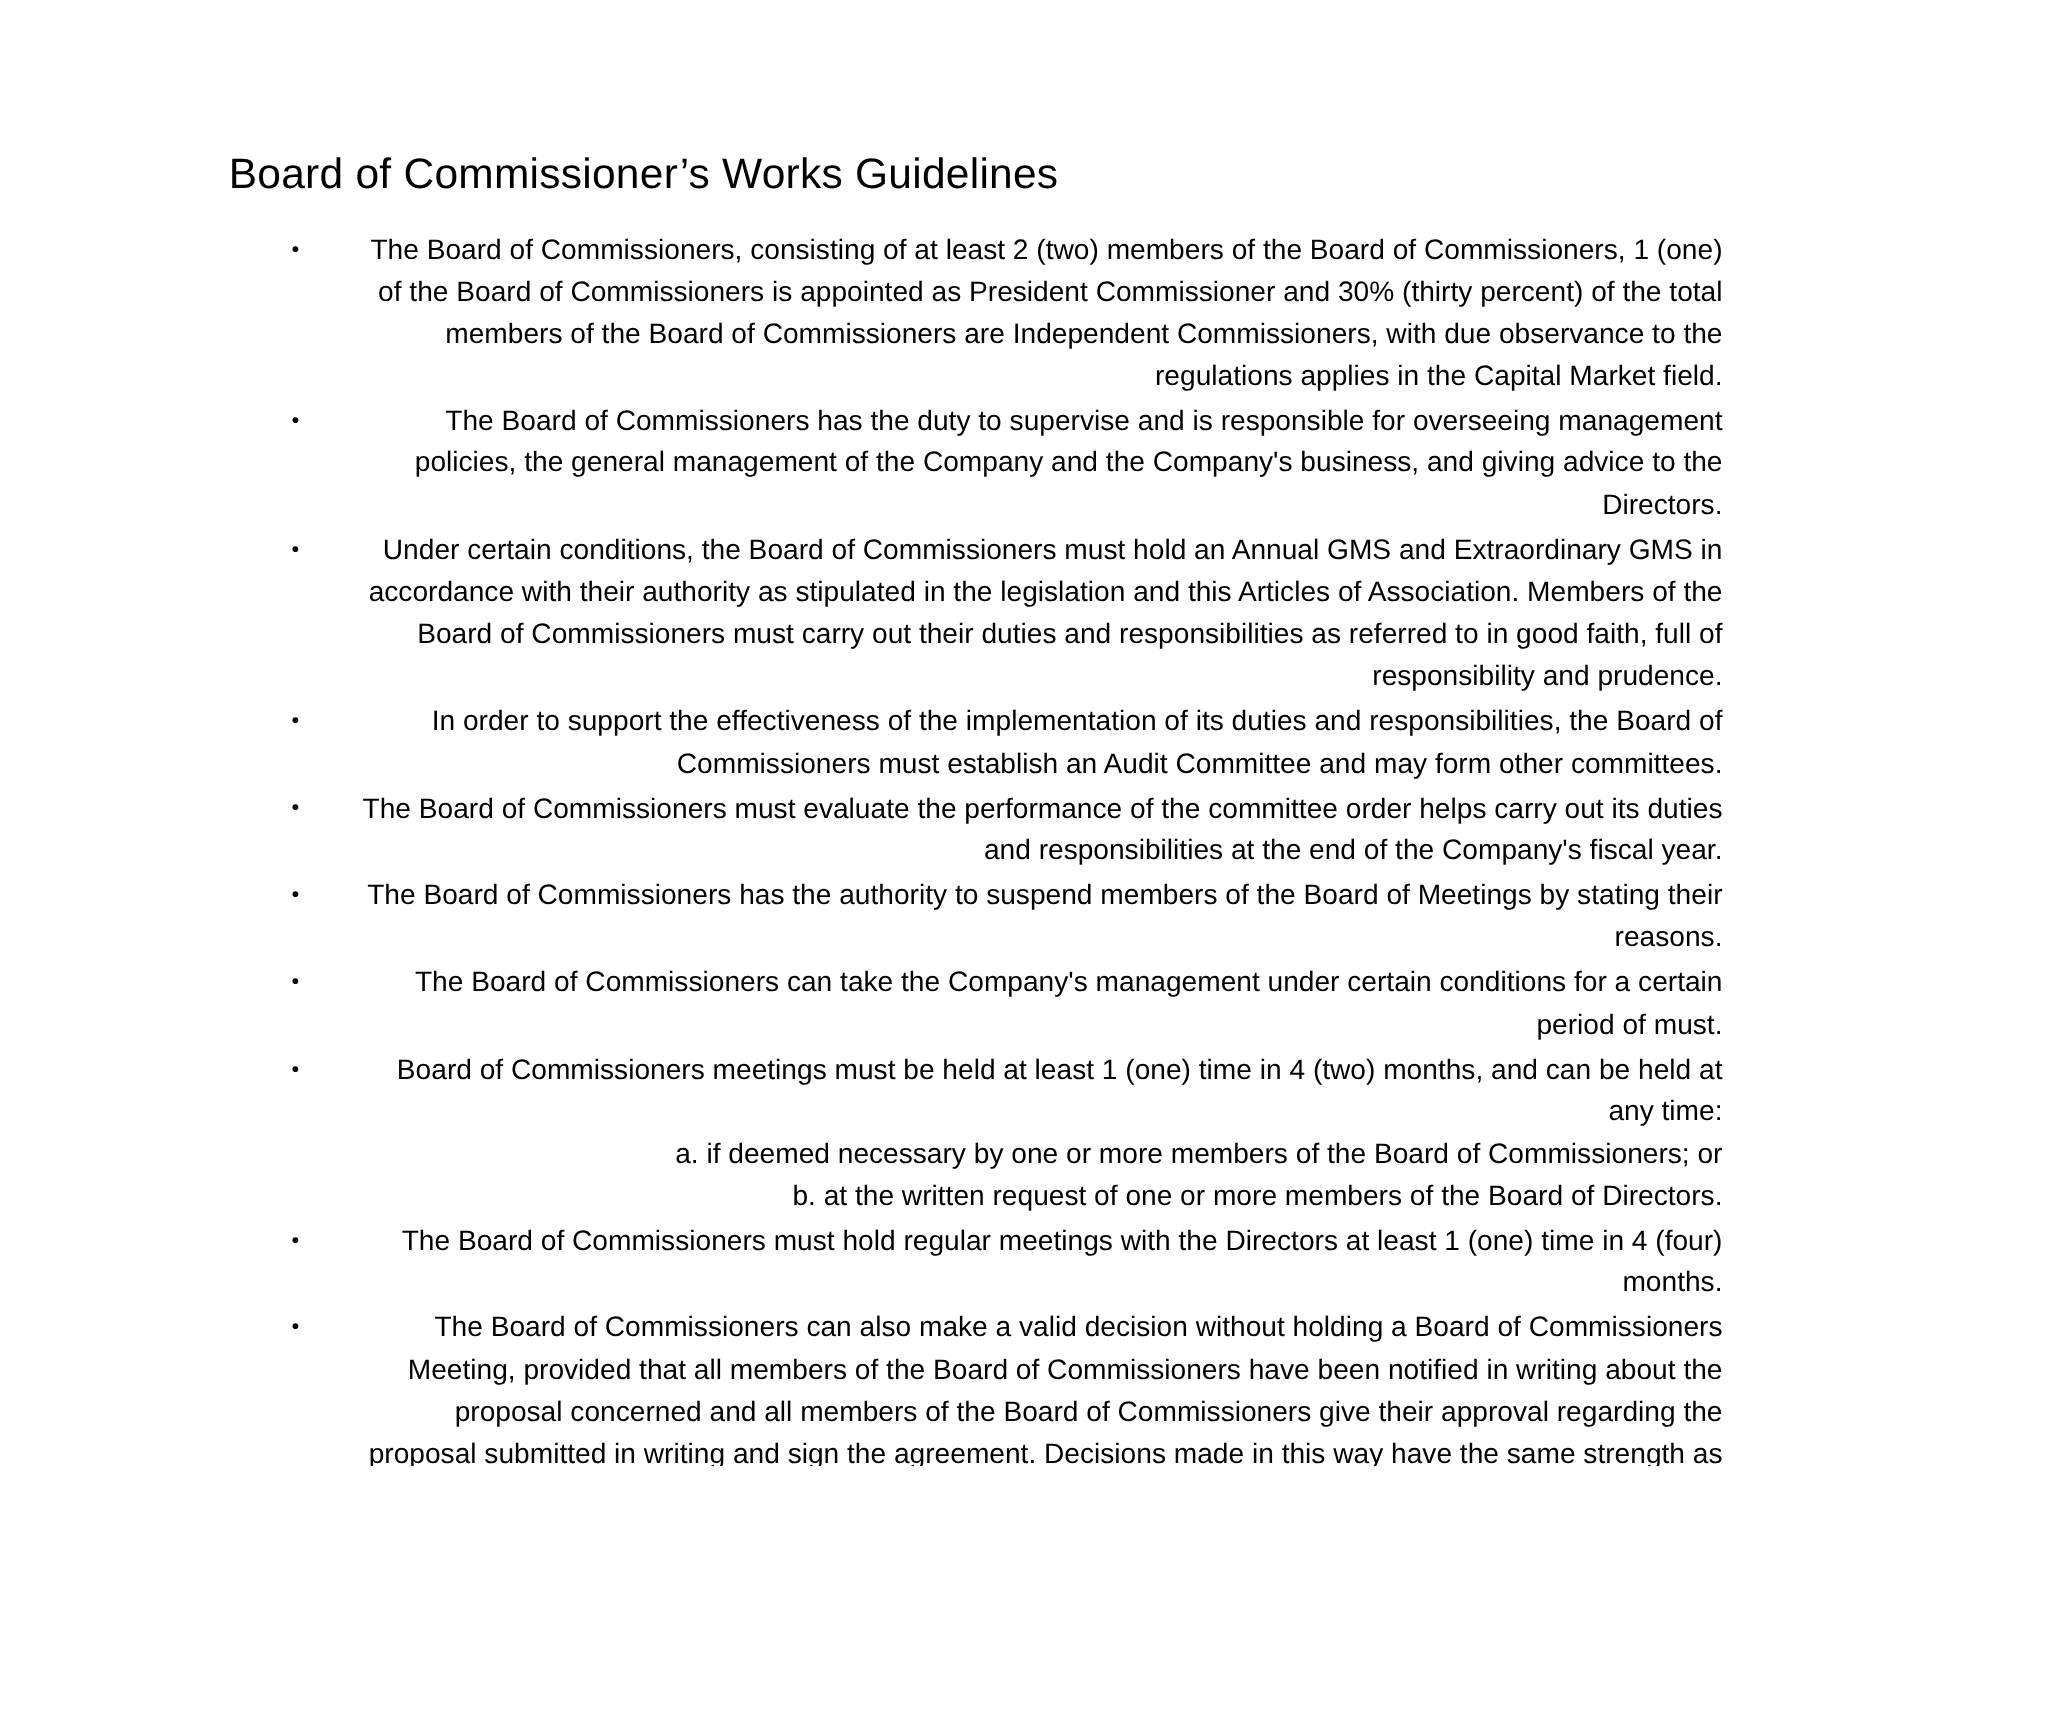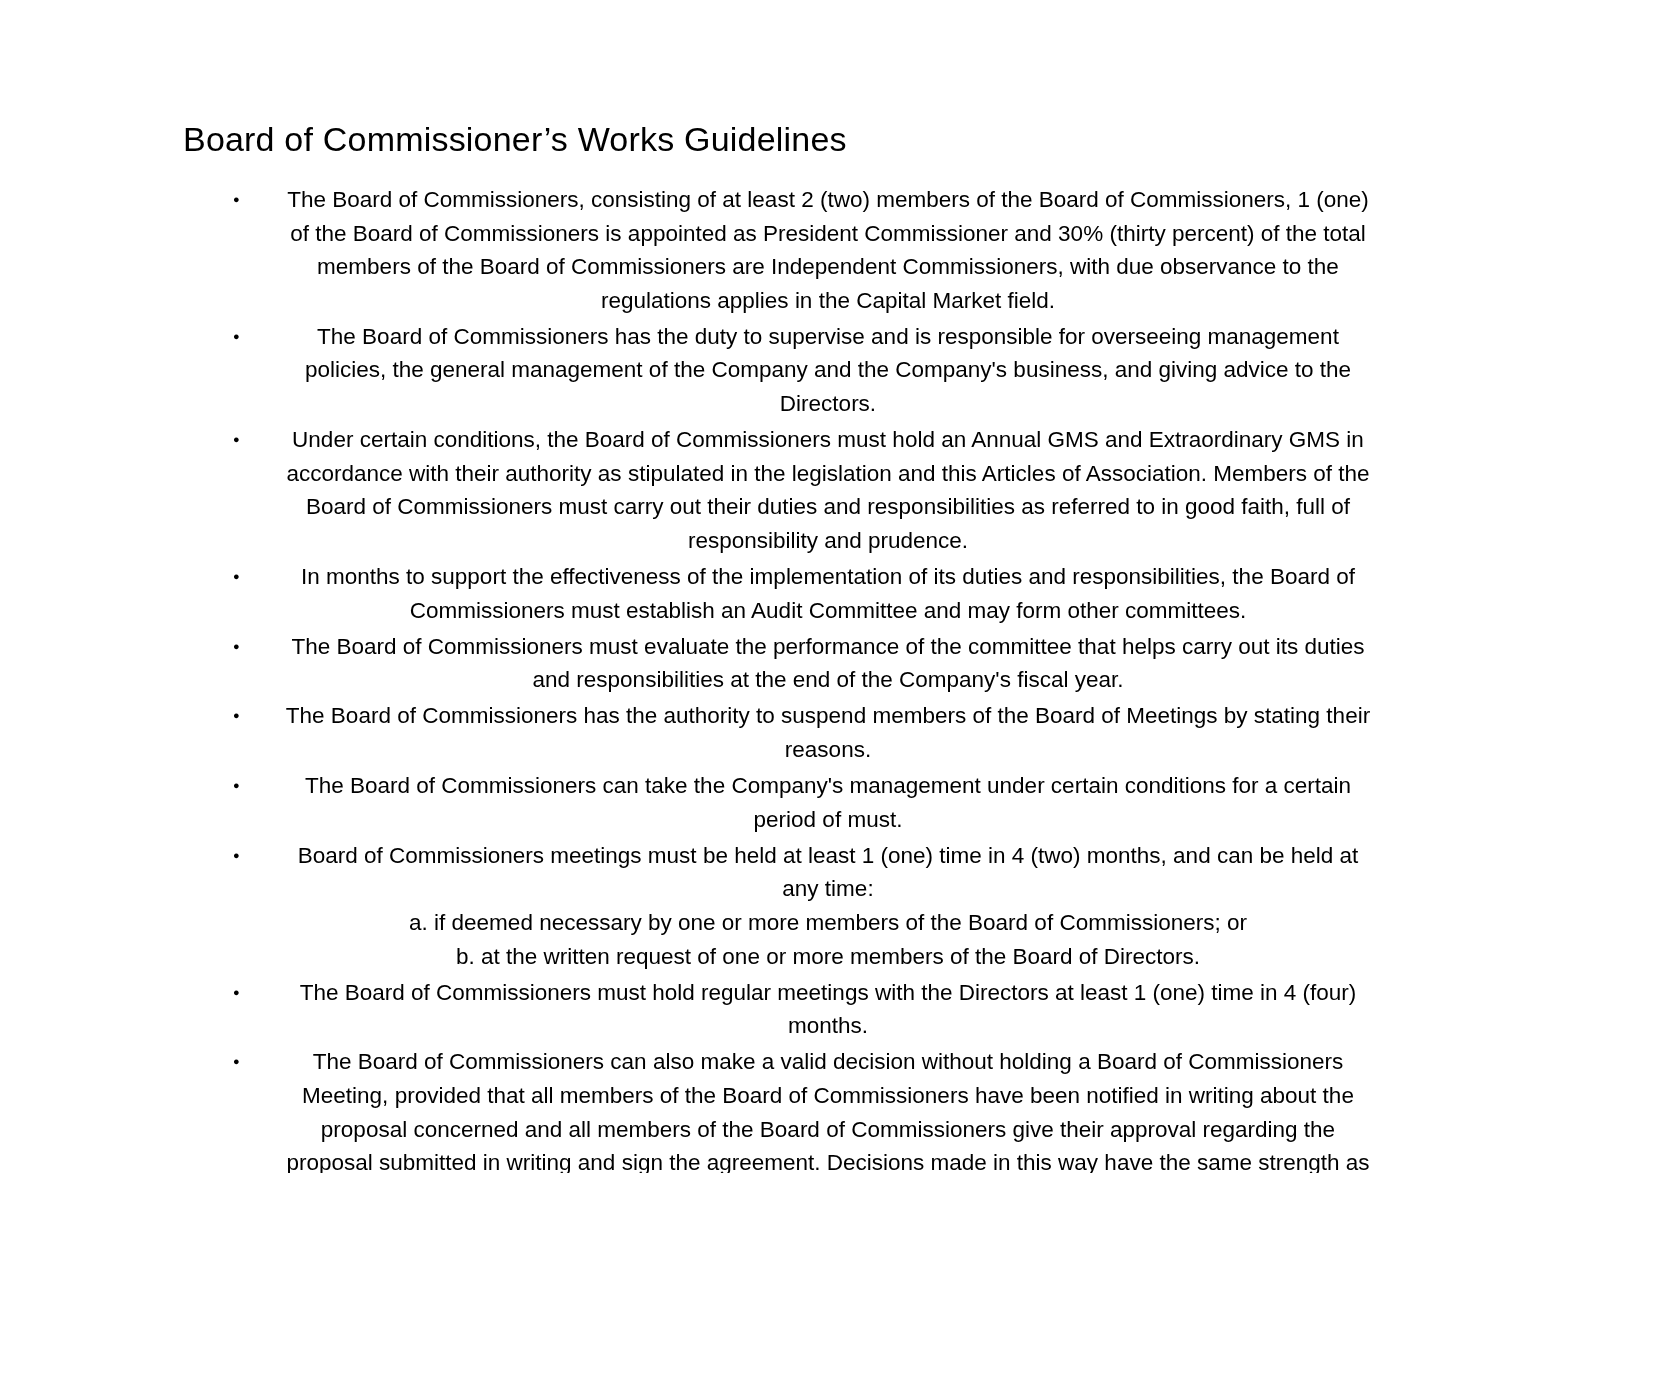--- a/index.html
+++ b/index.html
@@ -47,21 +47,21 @@
     line-height: 33.6px;
     color: #000000;
     user-select: none;
   }
   .bullet-text {
     flex: 1 1 auto;
     font-size: 22.5px;
     line-height: 33.6px;
     color: #000000;
     white-space: pre-line;
-    text-align: center;
+    text-align: right;
   }
 </style>
 </head>
 <body>
 
 <div class="page">
 
   <h1 class="doc-title">Board of Commissioner’s Works Guidelines</h1>
 
   <ul class="guidelines-list">
@@ -72,25 +72,25 @@
     <li>
       <span class="bullet-marker">●</span>
       <span class="bullet-text">The Board of Commissioners has the duty to supervise and is responsible for overseeing management policies, the general management of the Company and the Company's business, and giving advice to the Directors.</span>
     </li>
     <li>
       <span class="bullet-marker">●</span>
       <span class="bullet-text">Under certain conditions, the Board of Commissioners must hold an Annual GMS and Extraordinary GMS in accordance with their authority as stipulated in the legislation and this Articles of Association. Members of the Board of Commissioners must carry out their duties and responsibilities as referred to in good faith, full of responsibility and prudence.</span>
     </li>
     <li>
       <span class="bullet-marker">●</span>
-      <span class="bullet-text">In months to support the effectiveness of the implementation of its duties and responsibilities, the Board of Commissioners must establish an Audit Committee and may form other committees.</span>
+      <span class="bullet-text">In order to support the effectiveness of the implementation of its duties and responsibilities, the Board of Commissioners must establish an Audit Committee and may form other committees.</span>
     </li>
     <li>
       <span class="bullet-marker">●</span>
-      <span class="bullet-text">The Board of Commissioners must evaluate the performance of the committee that helps carry out its duties and responsibilities at the end of the Company's fiscal year.</span>
+      <span class="bullet-text">The Board of Commissioners must evaluate the performance of the committee order helps carry out its duties and responsibilities at the end of the Company's fiscal year.</span>
     </li>
     <li>
       <span class="bullet-marker">●</span>
       <span class="bullet-text">The Board of Commissioners has the authority to suspend members of the Board of Meetings by stating their reasons.</span>
     </li>
     <li>
       <span class="bullet-marker">●</span>
       <span class="bullet-text">The Board of Commissioners can take the Company's management under certain conditions for a certain period of must.</span>
     </li>
     <li>

